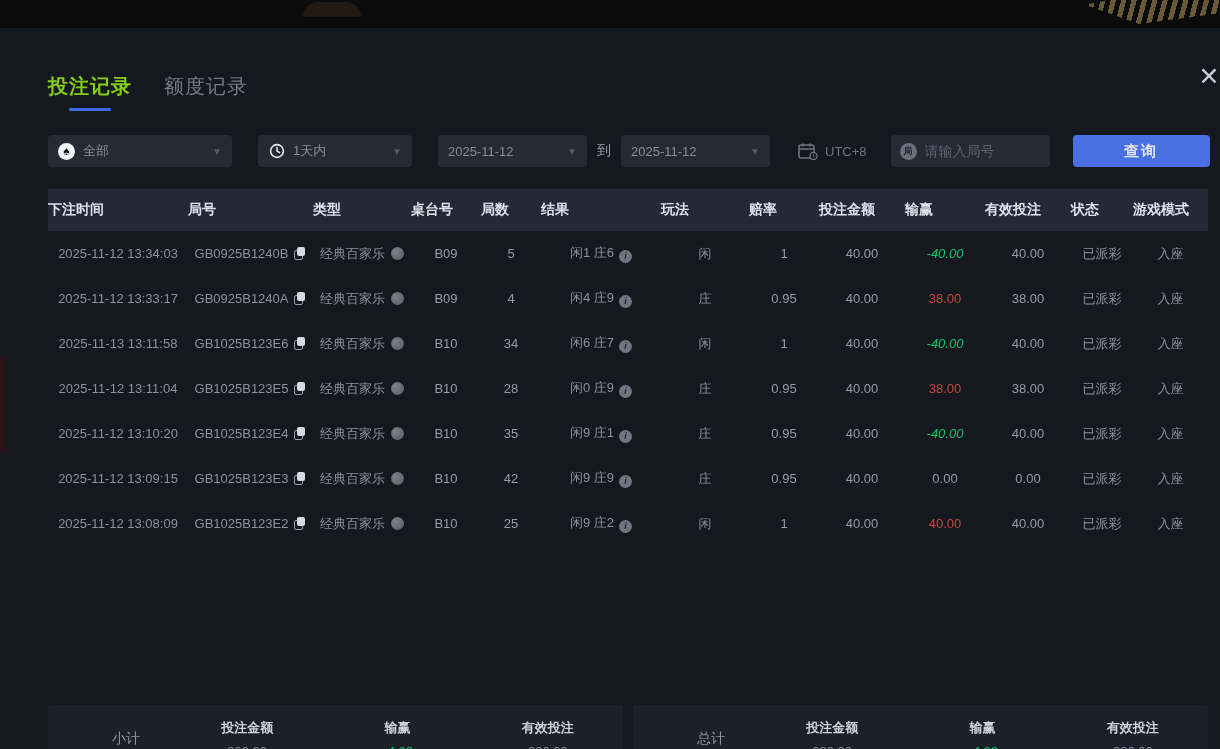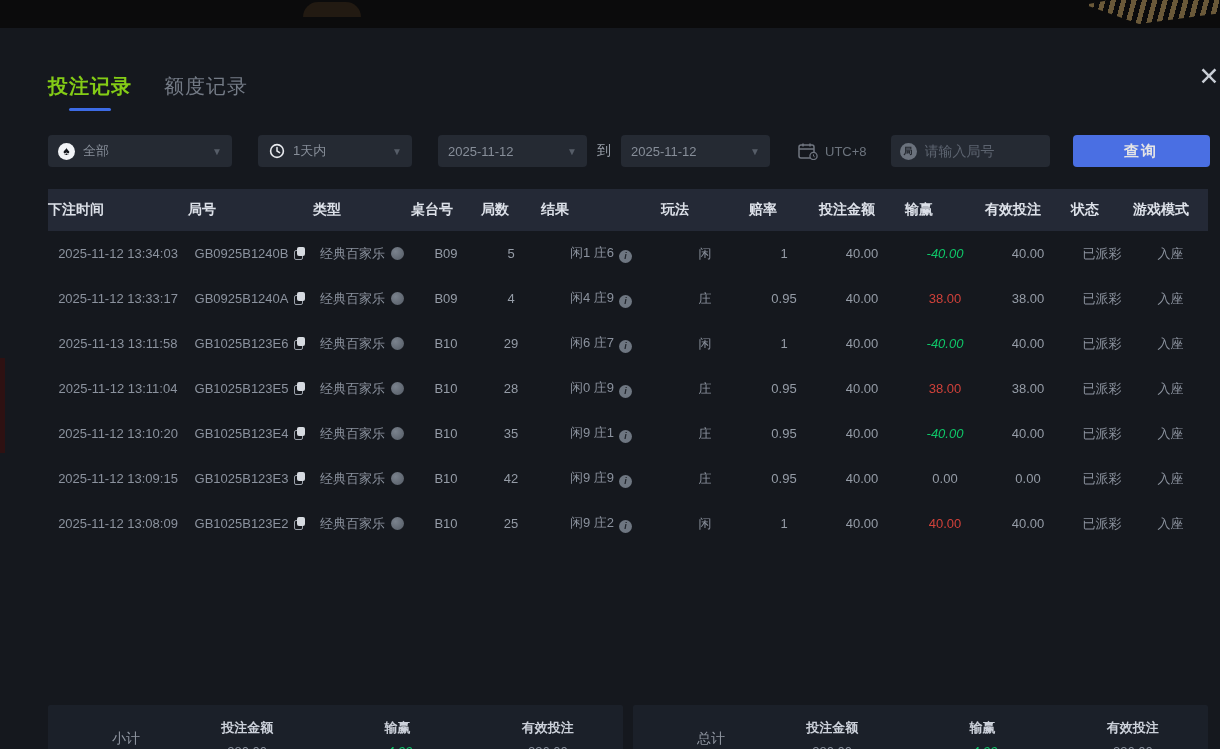--- a/index.html
+++ b/index.html
@@ -220,21 +220,21 @@
             <td class="pos"><span>38.00</span></td>
             <td class="num"><span>38.00</span></td>
             <td><span>已派彩</span></td>
             <td><span>入座</span></td>
           </tr>
           <tr>
             <td><span>2025-11-13 13:11:58</span></td>
             <td><span>GB1025B123E6</span><span class="icon-copy"></span></td>
             <td><span>经典百家乐</span><span class="icon-dot"></span></td>
             <td class="num"><span>B10</span></td>
-            <td class="num"><span>29</span></td>
+            <td class="num"><span>34</span></td>
             <td><span>闲6 庄7</span><span class="icon-info">i</span></td>
             <td><span>闲</span></td>
             <td class="num"><span>1</span></td>
             <td class="num"><span>40.00</span></td>
             <td class="neg"><span>-40.00</span></td>
             <td class="num"><span>40.00</span></td>
             <td><span>已派彩</span></td>
             <td><span>入座</span></td>
           </tr>
           <tr>

